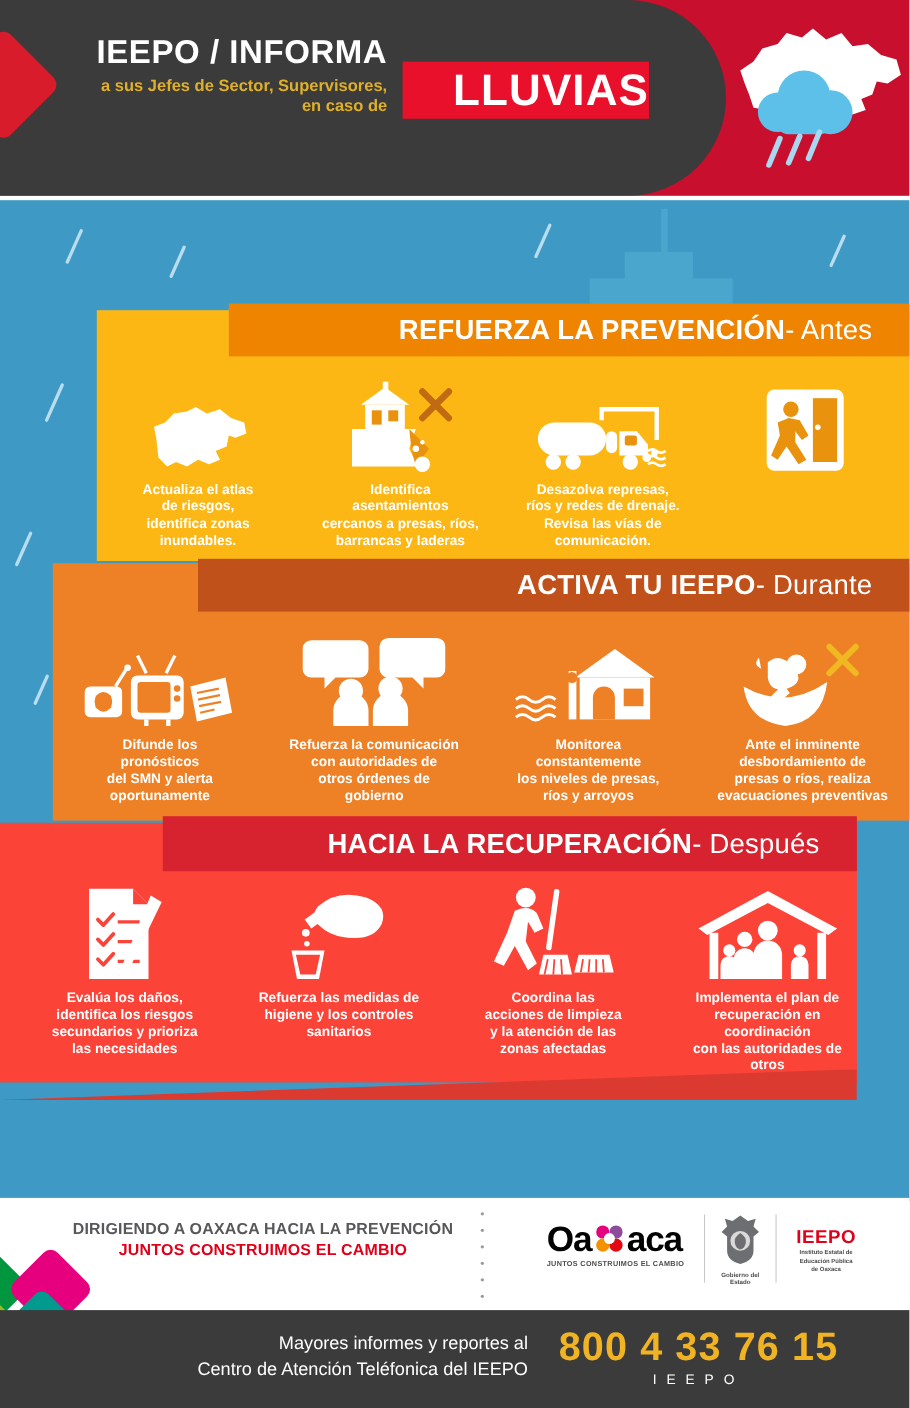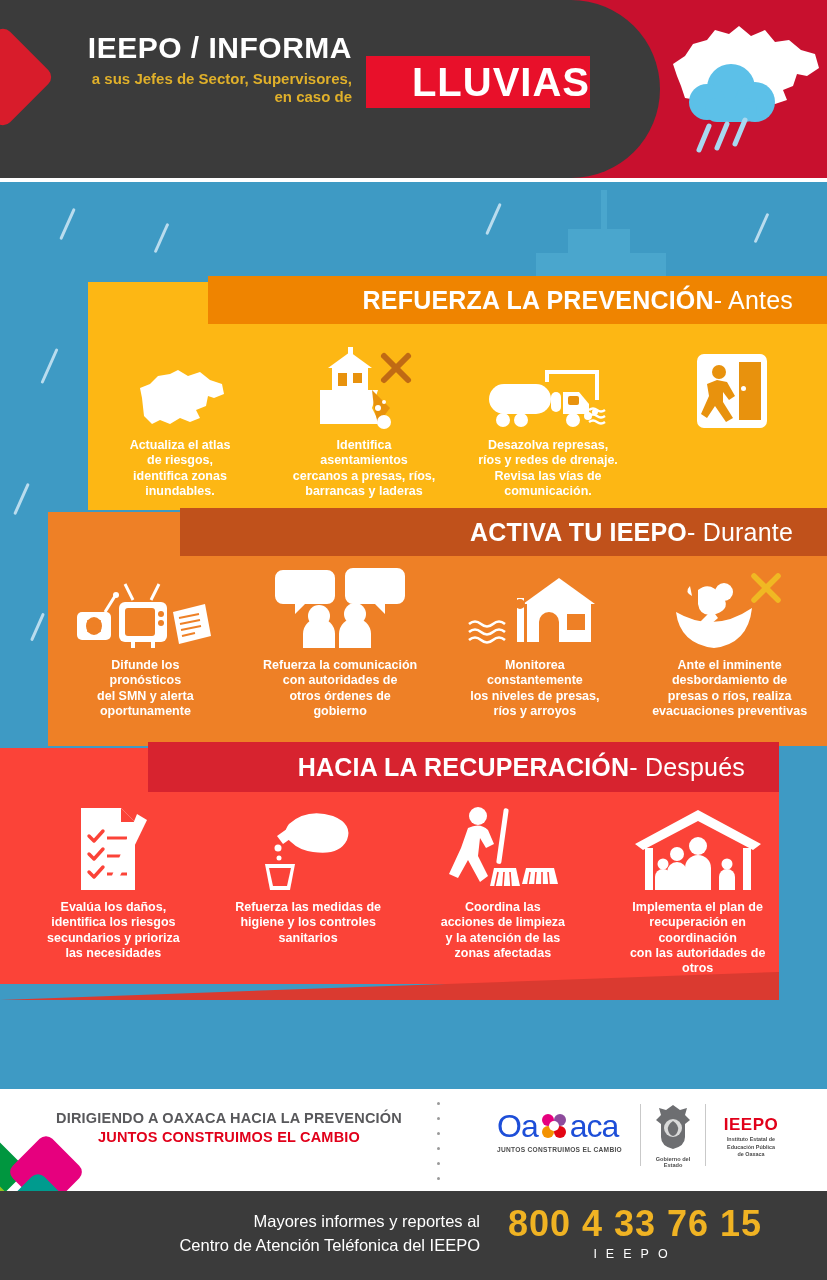--- a/index.html
+++ b/index.html
@@ -35,38 +35,38 @@
   .card .ico{height:86px;display:flex;align-items:flex-end;justify-content:center;margin-bottom:8px;}
   .card .cap{color:#ffffff;font-size:12.5px;font-weight:bold;line-height:1.22;white-space:pre-line;}
 
   
   #p1{left:88px;top:282px;width:739px;height:228px;background:#fdb714;}
   #p1h{left:208px;top:276px;width:619px;height:48px;background:#ef8400;}
   #p1c{left:88px;top:344px;width:739px;height:170px;}
   
   #p2{left:48px;top:512px;width:779px;height:234px;background:#ee8026;}
   #p2h{left:180px;top:508px;width:647px;height:48px;background:#c0511b;}
-  #p2c{left:48px;top:564px;width:779px;height:175px;}
+  #p2c{left:48px;top:576px;width:779px;height:175px;}
   
   #p3{left:0px;top:748px;width:779px;height:236px;background:#fb4338;}
   #p3h{left:148px;top:742px;width:631px;height:50px;background:#d7232f;}
   #p3c{left:16px;top:806px;width:779px;height:180px;}
 
   .wedge{position:absolute;left:0;top:972px;width:779px;height:28px;background:#da3a30;clip-path:polygon(0% 100%,100% 0%,100% 100%);}
 
   
   .logobar{position:absolute;left:0;top:1089px;width:827px;height:102px;background:#ffffff;}
-  .slogan{position:absolute;left:44px;top:1110px;width:370px;text-align:center;}
+  .slogan{position:absolute;left:54px;top:1110px;width:370px;text-align:center;}
   .slogan-1{color:#58585b;font-size:14.5px;font-weight:bold;letter-spacing:0.2px;}
   .slogan-2{color:#e1001a;font-size:14.5px;font-weight:bold;letter-spacing:0.2px;margin-top:3px;}
   .dotsep{position:absolute;left:437px;top:1102px;width:4px;height:74px;}
   .dotsep i{display:block;width:3px;height:3px;border-radius:50%;background:#9a9a9a;margin-bottom:12px;}
 
   .oax{position:absolute;left:497px;top:1110px;}
-  .oax-word{font-size:32px;font-weight:normal;color:#1d4ed8;letter-spacing:-1px;line-height:1;display:flex;align-items:center;}
+  .oax-word{font-size:32px;font-weight:bold;color:#000000;letter-spacing:-1px;line-height:1;display:flex;align-items:center;}
   .oax-sub{font-size:6.6px;font-weight:bold;color:#4c4c4c;letter-spacing:0.3px;margin-top:4px;text-align:center;}
   .sep-v{position:absolute;top:1104px;width:1px;height:62px;background:#c9c9c9;}
   .escudo{position:absolute;left:650px;top:1104px;width:46px;text-align:center;}
   .escudo-cap{font-size:5.6px;color:#4c4c4c;font-weight:bold;margin-top:2px;}
   .ieepo-logo{position:absolute;left:712px;top:1116px;width:78px;text-align:center;}
   .ieepo-word{color:#e1001a;font-size:17px;font-weight:bold;letter-spacing:0.5px;line-height:1;}
   .ieepo-sub{color:#4c4c4c;font-size:5.4px;font-weight:bold;line-height:1.4;margin-top:3px;}
 
   
   .diamonds{position:absolute;left:-36px;top:1142px;width:180px;height:138px;}

